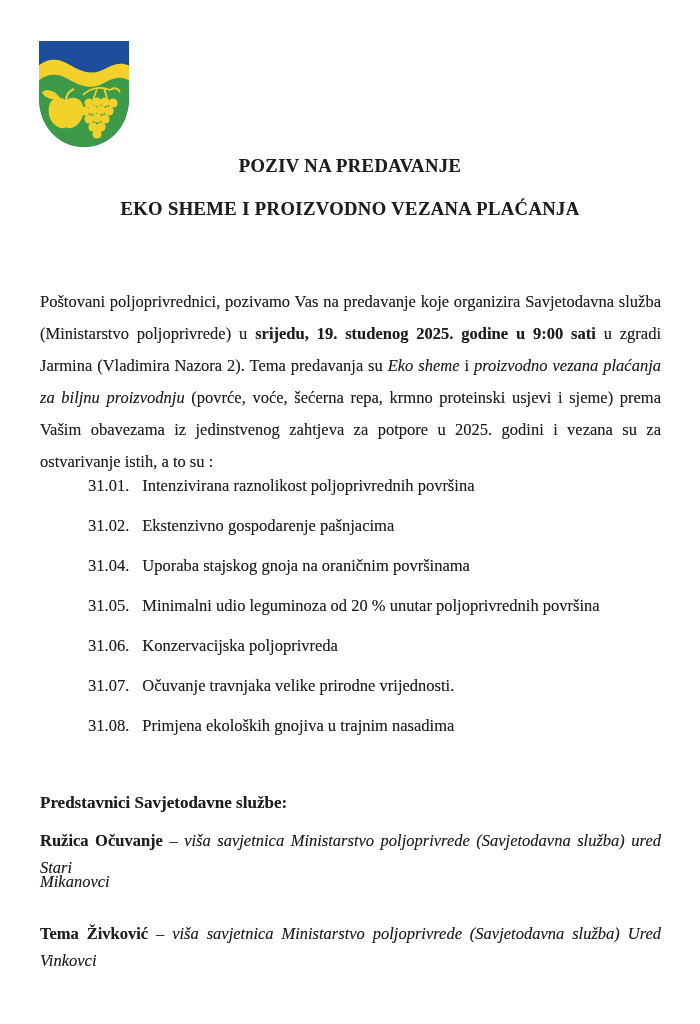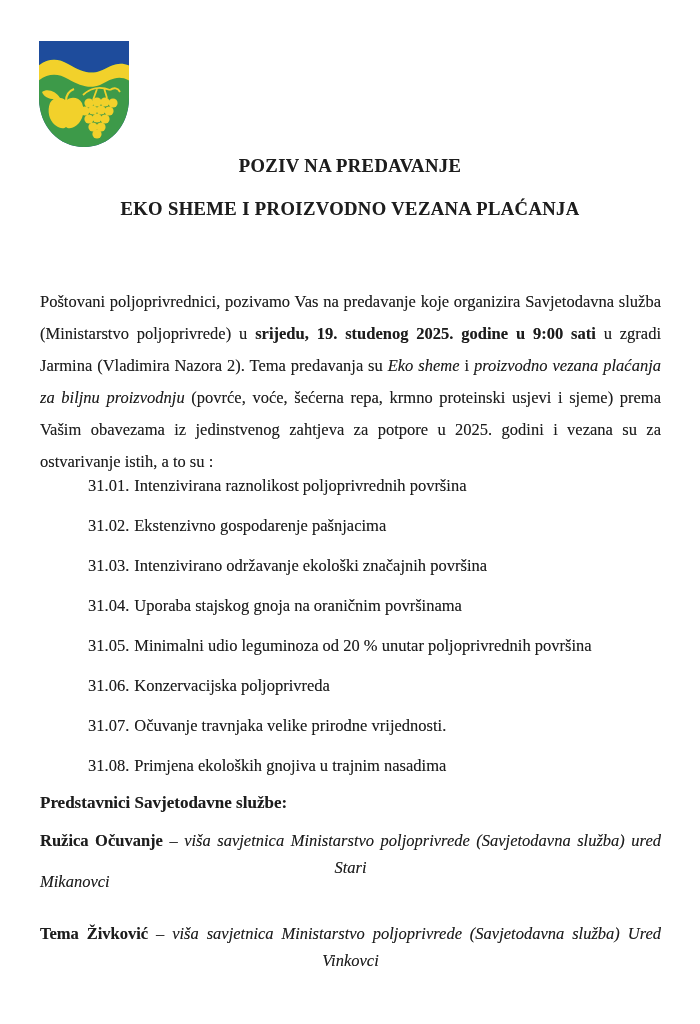--- a/index.html
+++ b/index.html
@@ -20,32 +20,32 @@
   .doc-title    { top:153px; }
   .doc-subtitle { top:196px; }
 
   .intro { position:absolute; left:40px; top:286px; width:621px; font-size:16.5px; }
   .intro .ln { height:32px; line-height:32px; overflow:hidden; }
 
   .jl { text-align:justify; text-align-last:justify; }
 
   .eco-list { position:absolute; left:88px; top:466px; width:573px; font-size:16.5px; list-style:none; margin:0; padding:0; }
   .eco-list .item { height:40px; line-height:40px; overflow:hidden; white-space:nowrap; }
-  .eco-list .num { margin-right:5px; }
+  .eco-list .num { margin-right:13px; }
 
   .reps-heading {
     position:absolute; left:40px; top:791px; width:621px;
     font-size:17px; font-weight:bold; line-height:24px;
   }
   .rep { position:absolute; left:40px; width:621px; font-size:16.5px; line-height:27px; }
   .rep-1 { top:827px; }
   .rep-office { position:absolute; left:40px; top:868px; width:621px; font-size:16.5px; line-height:27px; font-style:italic; }
   .rep-2 { top:920px; }
   .rep .l1 { height:27px; overflow:hidden; }
-  .rep .l2 { height:27px; overflow:hidden; font-style:italic;text-align:center; }
+  .rep .l2 { height:27px; overflow:hidden; font-style:italic; }
   .rep i { font-style:italic; }
 </style>
 </head>
 <body>
 
 <div class="page">
 
   <svg class="crest" viewBox="0 0 92 108" aria-hidden="true">
     <defs>
       <clipPath id="shieldClip">
@@ -90,21 +90,20 @@
     <div class="ln jl"><span>(Ministarstvo poljoprivrede) u </span><b>srijedu, 19. studenog 2025. godine u 9:00 sati</b><span> u zgradi Općine</span></div>
     <div class="ln jl"><span>Jarmina (Vladimira Nazora 2). Tema predavanja su </span><i>Eko sheme</i><span> i </span><i>proizvodno vezana plaćanja</i></div>
     <div class="ln jl"><i>za biljnu proizvodnju</i><span> (povrće, voće, šećerna repa, krmno proteinski usjevi i sjeme) prema</span></div>
     <div class="ln jl"><span>Vašim obavezama iz jedinstvenog zahtjeva za potpore u 2025. godini i vezana su za</span></div>
     <div class="ln"><span>ostvarivanje istih, a to su :</span></div>
   </div>
 
   <ul class="eco-list">
     <li class="item"><span class="num">31.01.</span><span>Intenzivirana raznolikost poljoprivrednih površina</span></li>
     <li class="item"><span class="num">31.02.</span><span>Ekstenzivno gospodarenje pašnjacima</span></li>
-    <li class="item"><span class="num">31.03.</span><span>Intenzivirano održavanje ekološki značajnih površina</span></li>
     <li class="item"><span class="num">31.04.</span><span>Uporaba stajskog gnoja na oraničnim površinama</span></li>
     <li class="item"><span class="num">31.05.</span><span>Minimalni udio leguminoza od 20 % unutar poljoprivrednih površina</span></li>
     <li class="item"><span class="num">31.06.</span><span>Konzervacijska poljoprivreda</span></li>
     <li class="item"><span class="num">31.07.</span><span>Očuvanje travnjaka velike prirodne vrijednosti.</span></li>
     <li class="item"><span class="num">31.08.</span><span>Primjena ekoloških gnojiva u trajnim nasadima</span></li>
   </ul>
 
   <div class="reps-heading">Predstavnici Savjetodavne službe:</div>
 
   <div class="rep rep-1">

